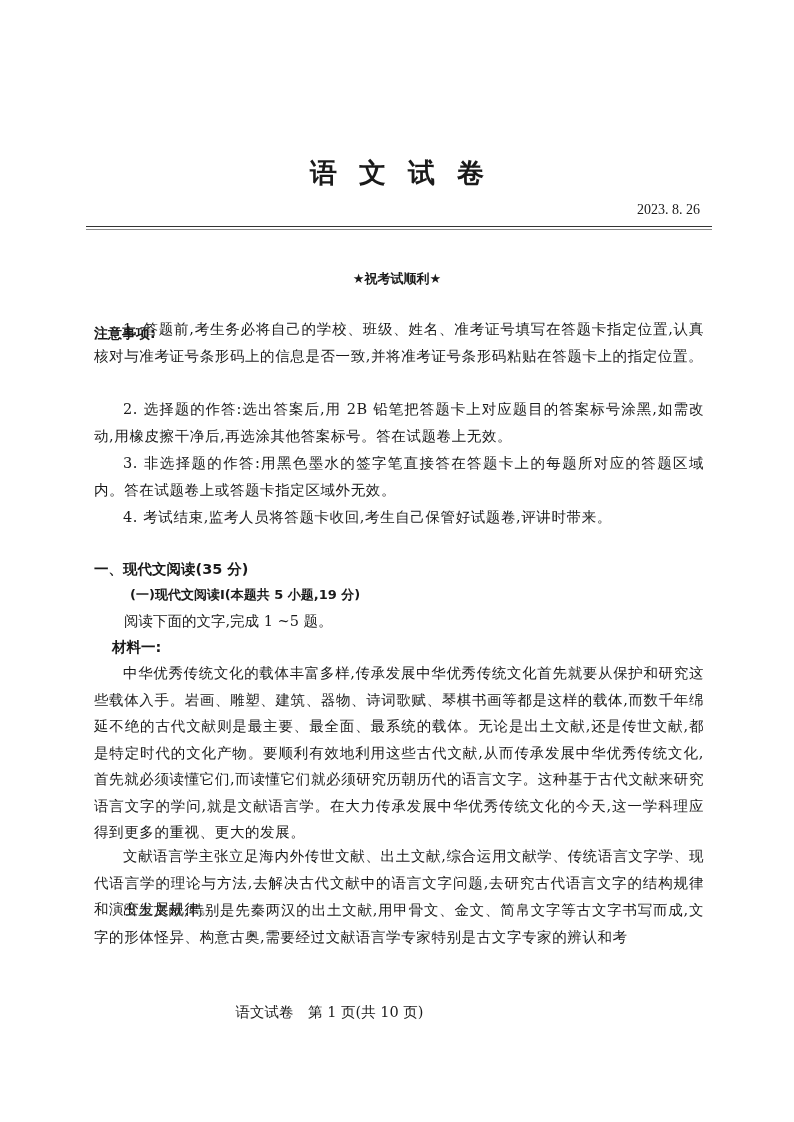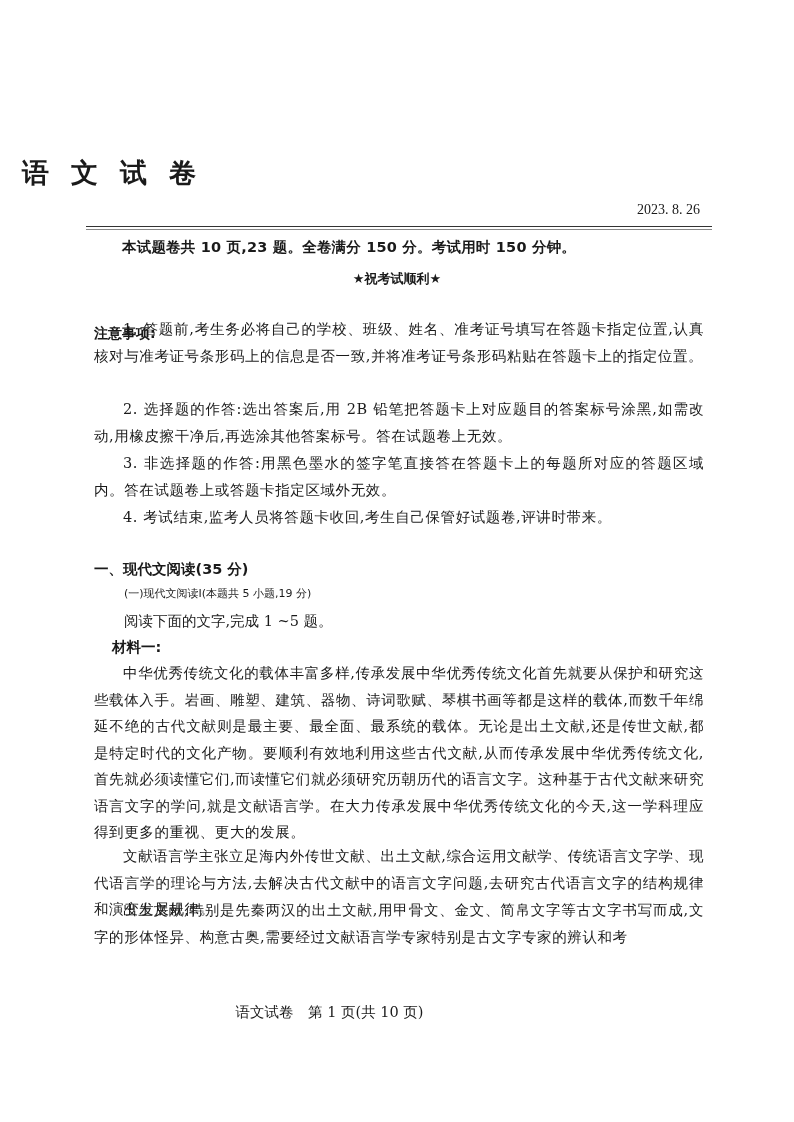--- a/index.html
+++ b/index.html
@@ -1,49 +1,48 @@
 <!DOCTYPE html>
 <html><head>
   <meta charset="utf-8">
   <style>
     html, body { margin: 0; padding: 0; background: #ffffff; }
     body { width: 794px; height: 1122px; position: relative; overflow: hidden; color: #1a1a1a; font-family: "DejaVu Serif", "Liberation Serif", serif; }
     .page { position: absolute; left: 0; top: 0; width: 794px; height: 1122px; }
     .title1 { position: absolute; top: 110px; left: 0; width: 794px; text-align: center; font-size: 25px; letter-spacing: 1px; font-family: "DejaVu Serif", "Liberation Serif", serif; }
-    .title2 { position: absolute; top: 155px; left: 0; width: 794px; text-align: left; font-size: 27px; font-weight: bold; letter-spacing: 22px; padding-left: 22px; box-sizing: border-box; font-family: "DejaVu Sans", "Liberation Sans", sans-serif; }
+    .title2 { position: absolute; top: 155px; left: 0; width: 794px; text-align: center; font-size: 27px; font-weight: bold; letter-spacing: 22px; padding-left: 22px; box-sizing: border-box; font-family: "DejaVu Sans", "Liberation Sans", sans-serif; }
     .date { position: absolute; top: 202px; right: 94px; font-size: 14px; font-family: "Liberation Serif", serif; }
     .rule { position: absolute; top: 226px; left: 86px; width: 626px; border-top: 1.5px solid #333; }
     .rule2 { position: absolute; top: 229px; left: 86px; width: 626px; border-top: 0.5px solid #888; }
     .intro { position: absolute; top: 238px; left: 122px; font-size: 14.5px; font-family: "DejaVu Sans", "Liberation Sans", sans-serif; font-weight: bold; letter-spacing: 0.2px; }
     .wish { position: absolute; top: 270px; left: 0; width: 794px; text-align: center; font-size: 13px; font-weight: bold; font-family: "DejaVu Sans", "Liberation Sans", sans-serif; }
     .notice-head { position: absolute; top: 297px; left: 94px; font-size: 14px; font-weight: bold; font-family: "DejaVu Sans", "Liberation Sans", sans-serif; margin-top: 28px; }
     .para { position: absolute; left: 94px; width: 610px; font-size: 14.5px; line-height: 26.5px; text-indent: 29px; text-align: justify; letter-spacing: 0.6px; }
     .n1 { top: 316px; }
     .n2 { top: 396px; }
     .n3 { top: 450px; }
     .n4 { top: 504px; }
     .sec1 { position: absolute; top: 560px; left: 94px; font-size: 14.5px; font-weight: bold; font-family: "DejaVu Sans", "Liberation Sans", sans-serif; text-align: right; }
-    .sub1 { position: absolute; top: 586px; left: 124px; font-size: 11px; font-weight: normal; font-family: "DejaVu Sans", "Liberation Sans", sans-serif; }
+    .sub1 { position: absolute; top: 586px; left: 130px; font-size: 13px; font-weight: bold; font-family: "DejaVu Sans", "Liberation Sans", sans-serif; }
     .instr { position: absolute; top: 612px; left: 124px; font-size: 14.5px; font-family: "DejaVu Serif", "Liberation Serif", serif; }
     .mat { position: absolute; top: 638px; left: 112px; font-size: 14.5px; font-weight: bold; font-family: "DejaVu Sans", "Liberation Sans", sans-serif; }
     .m1 { top: 660px; }
     .m2 { top: 843px; }
     .m3 { top: 897px; }
     .footer { position: absolute; top: 1003px; left: 0; width: 659px; text-align: center; font-size: 14.5px; font-family: "DejaVu Serif", "Liberation Serif", serif; }
   </style>
 </head>
 <body>
 
 <div class="page">
   <div class="title2">语文试卷</div>
   <div class="date">2023. 8. 26</div>
   <div class="rule"></div>
   <div class="rule2"></div>
 
-  <div class="intro">本试题卷共 10 页,23 题。全卷满分 150 分。考试用时 150 分钟。</div>
   <div class="wish">★祝考试顺利★</div>
 
   <div class="notice-head">注意事项:</div>
   <div class="para n1">1. 答题前,考生务必将自己的学校、班级、姓名、准考证号填写在答题卡指定位置,认真核对与准考证号条形码上的信息是否一致,并将准考证号条形码粘贴在答题卡上的指定位置。</div>
   <div class="para n2">2. 选择题的作答:选出答案后,用 2B 铅笔把答题卡上对应题目的答案标号涂黑,如需改动,用橡皮擦干净后,再选涂其他答案标号。答在试题卷上无效。</div>
   <div class="para n3">3. 非选择题的作答:用黑色墨水的签字笔直接答在答题卡上的每题所对应的答题区域内。答在试题卷上或答题卡指定区域外无效。</div>
   <div class="para n4">4. 考试结束,监考人员将答题卡收回,考生自己保管好试题卷,评讲时带来。</div>
 
   <div class="sec1">一、现代文阅读(35 分)</div>
   <div class="sub1">(一)现代文阅读Ⅰ(本题共 5 小题,19 分)</div>

